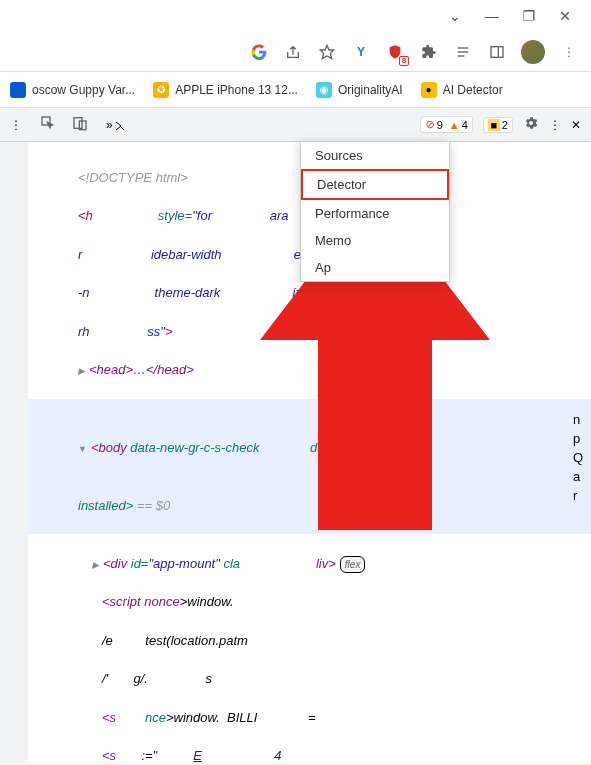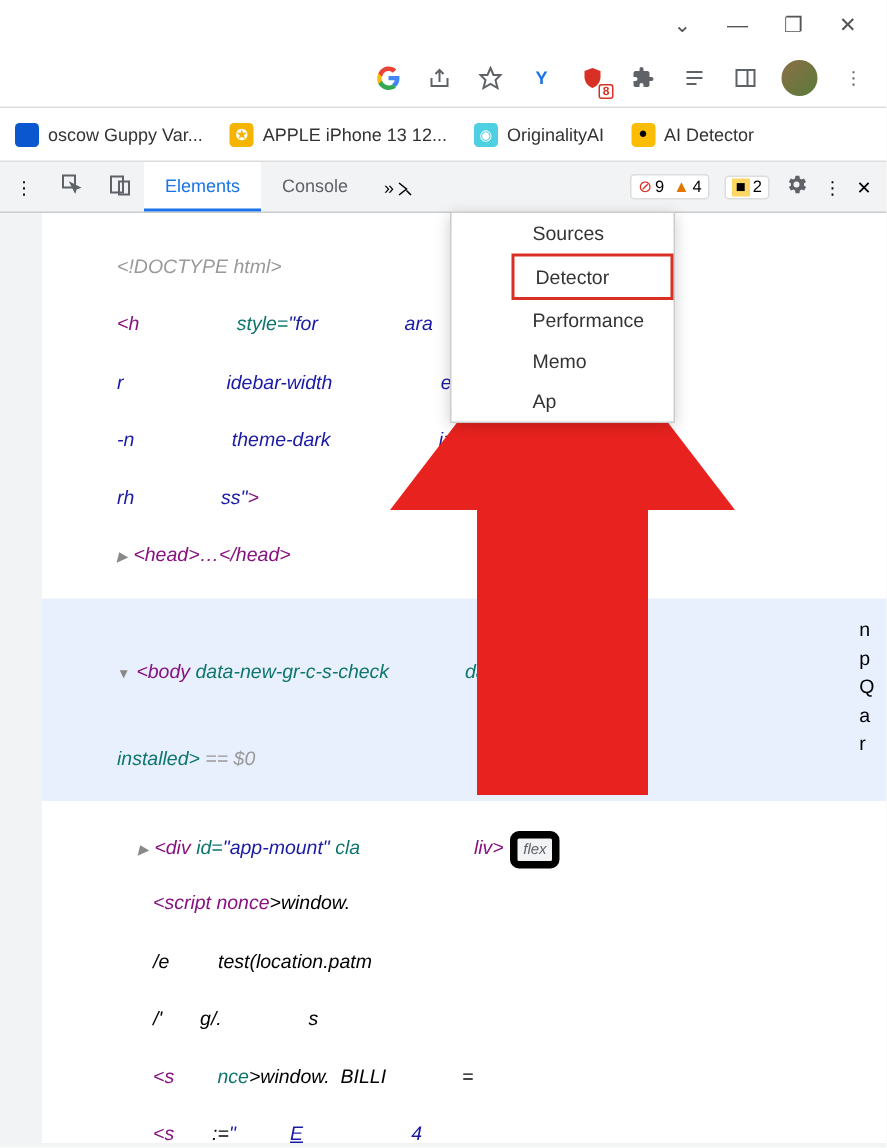--- a/index.html
+++ b/index.html
@@ -29,37 +29,37 @@
 .dt-tab.active { color: #1a73e8; border-bottom-color: #1a73e8; background: #fff; }
 .dt-more { padding: 0 10px; cursor: pointer; position: relative; }
 .dt-right { margin-left: auto; display: flex; align-items: center; gap: 10px; padding: 0 10px; }
 .badge-group { display: flex; align-items: center; gap: 2px; background: #fff; border: 1px solid #ddd; border-radius: 3px; padding: 1px 4px; font-size: 11px; }
 .badge-err { color: #d93025; }
 .badge-warn { color: #e37400; }
 .badge-sq { background: #fdd663; width: 12px; height: 12px; display: inline-flex; align-items: center; justify-content: center; }
 
 
 .dropdown { position: absolute; top: 141px; left: 300px; width: 150px; background: #fff; border: 1px solid #ccc; box-shadow: 0 2px 10px rgba(0,0,0,0.2); z-index: 50; }
-.dropdown-item { padding: 6px 14px; font-size: 13px; color: #333; cursor: pointer; margin-left: 40px; }
+.dropdown-item { padding: 6px 14px; font-size: 13px; color: #333; cursor: pointer; }
 .dropdown-item.highlighted { border: 2px solid #d93025; }
 
 
 .code-area { background: #fff; height: 620px; padding: 6px 0 6px 50px; font-family: Consolas, monospace; font-size: 13px; line-height: 1.5; white-space: pre; overflow: hidden; position: relative; border-left: 28px solid #f1f3f4; font-style: italic; }
 .code-line { height: 19px; }
 .cm-doctype { color: #999; }
 .cm-tag { color: #881280; }
 .cm-attr { color: #0f766e; }
 .cm-str { color: #1a1aa6; }
 .highlight-line { background: #e8f0fe; margin-left: -50px; padding-left: 50px; position: relative; }
 .highlight-line::before { content: "•••"; position: absolute; left: -26px; top: 1px; color: #999; font-size: 10px; }
 .caret { color: #888; margin-right: 4px; cursor: pointer; }
 .caret-down::before { content: "▼"; font-size: 9px; }
 .caret-right::before { content: "▶"; font-size: 9px; }
 .eq0 { color: #999; }
-.flex-badge { display: inline-block; padding: 0 4px; margin-left: 4px; font-size: 10px; background: #f1f3f4; border: 5px solid #000000; border-radius: 6px; color: #5f6368; }
+.flex-badge { display: inline-block; padding: 0 4px; margin-left: 4px; font-size: 10px; background: #f1f3f4; border: 1px solid #000000; border-radius: 6px; color: #5f6368; }
 
 
 .arrow-overlay { position: absolute; top: 190px; left: 260px; width: 230px; height: 320px; z-index: 40; pointer-events: none; }
 
 
 .letter-col { position: absolute; right: 8px; top: 410px; font-family: Consolas, monospace; font-size: 13px; line-height: 19px; color: #000; }
 </style>
 </head>
 <body>
 
@@ -146,24 +146,20 @@
         <rect x="3" y="3" width="12" height="12"></rect>
         <path d="M11 11l8 4-3 1-1 3-4-8z" fill="#5f6368"></path>
       </svg>
   </span>
   <span style="padding:0 8px">
     <svg width="16" height="16" viewBox="0 0 24 24" fill="none" stroke="#5f6368" stroke-width="2">
         <rect x="3" y="4" width="12" height="16"></rect>
         <rect x="11" y="9" width="10" height="13"></rect>
       </svg>
   </span>
-  <div class="dt-tabs">
-    <div class="dt-tab active">Elements</div>
-    <div class="dt-tab">Console</div>
-  </div>
   <div class="dt-more">
     <span>»</span>
     <svg style="position:absolute;top:2px;left:18px" width="12" height="12" viewBox="0 0 24 24" fill="none" stroke="#000" stroke-width="2">
         <path d="M4 4l10 8-10 8M14 14l6 6"></path>
       </svg>
   </div>
   <div class="dt-right">
     <span class="badge-group">
       <span class="badge-err">⊘</span>
       <span>9</span>

